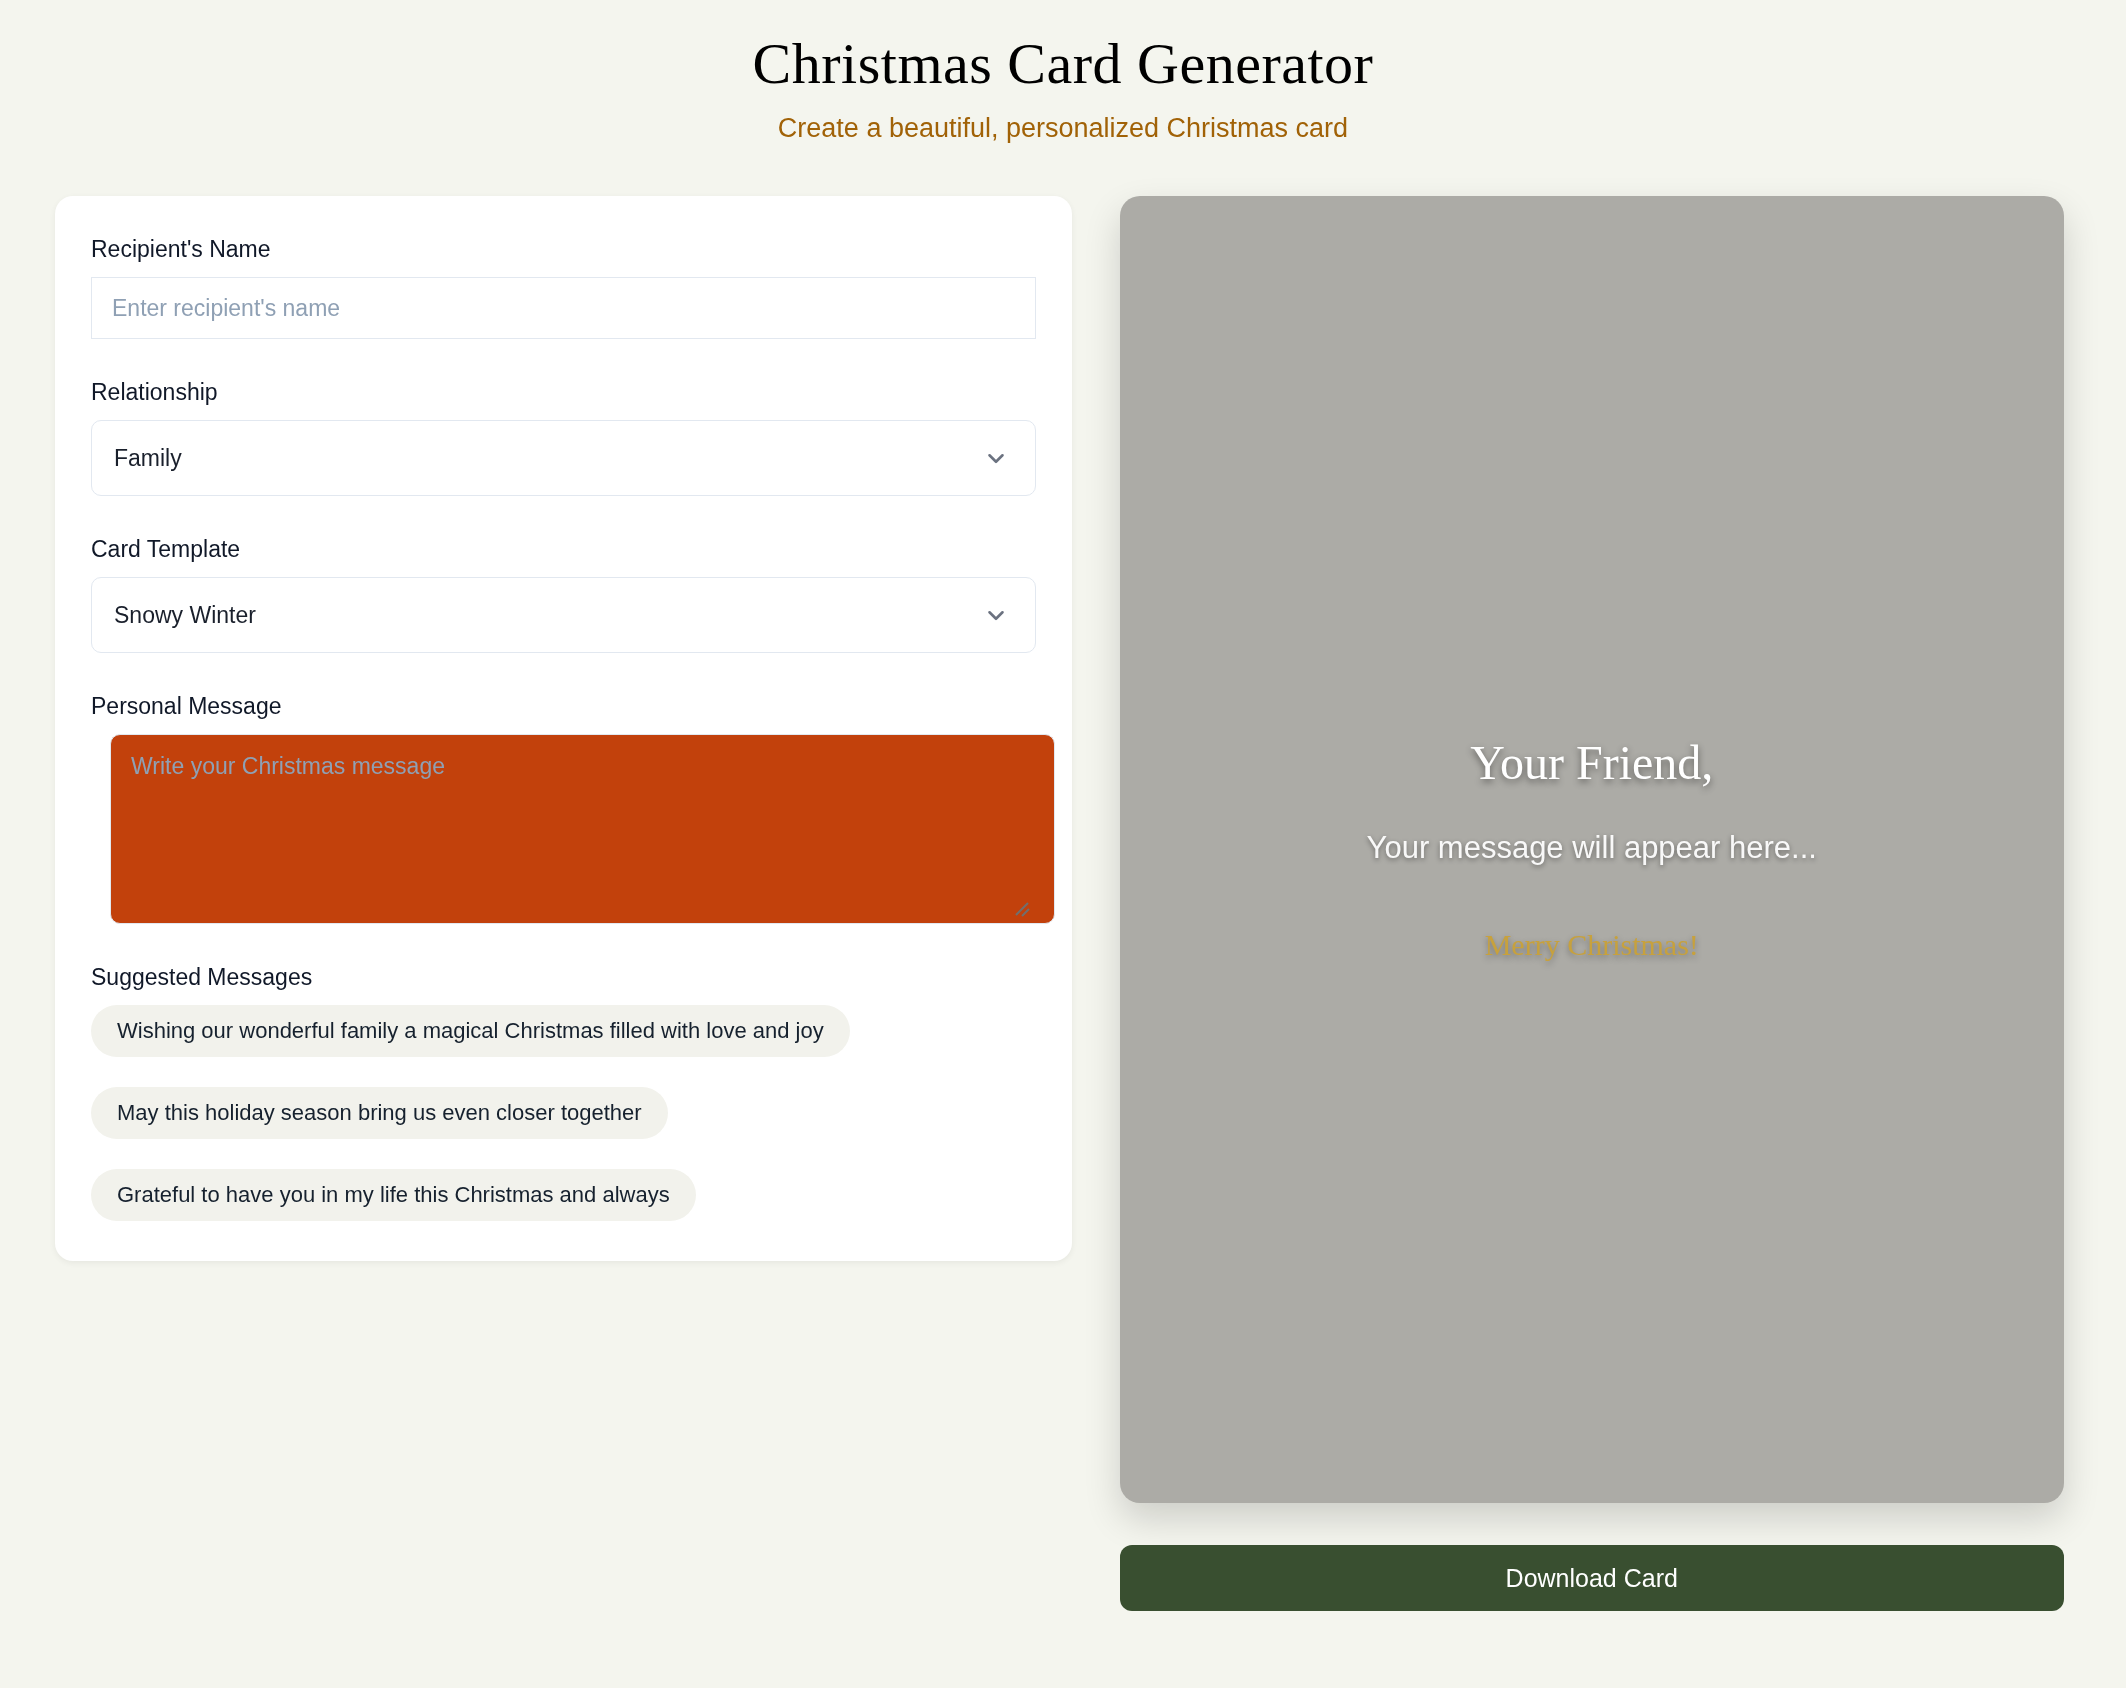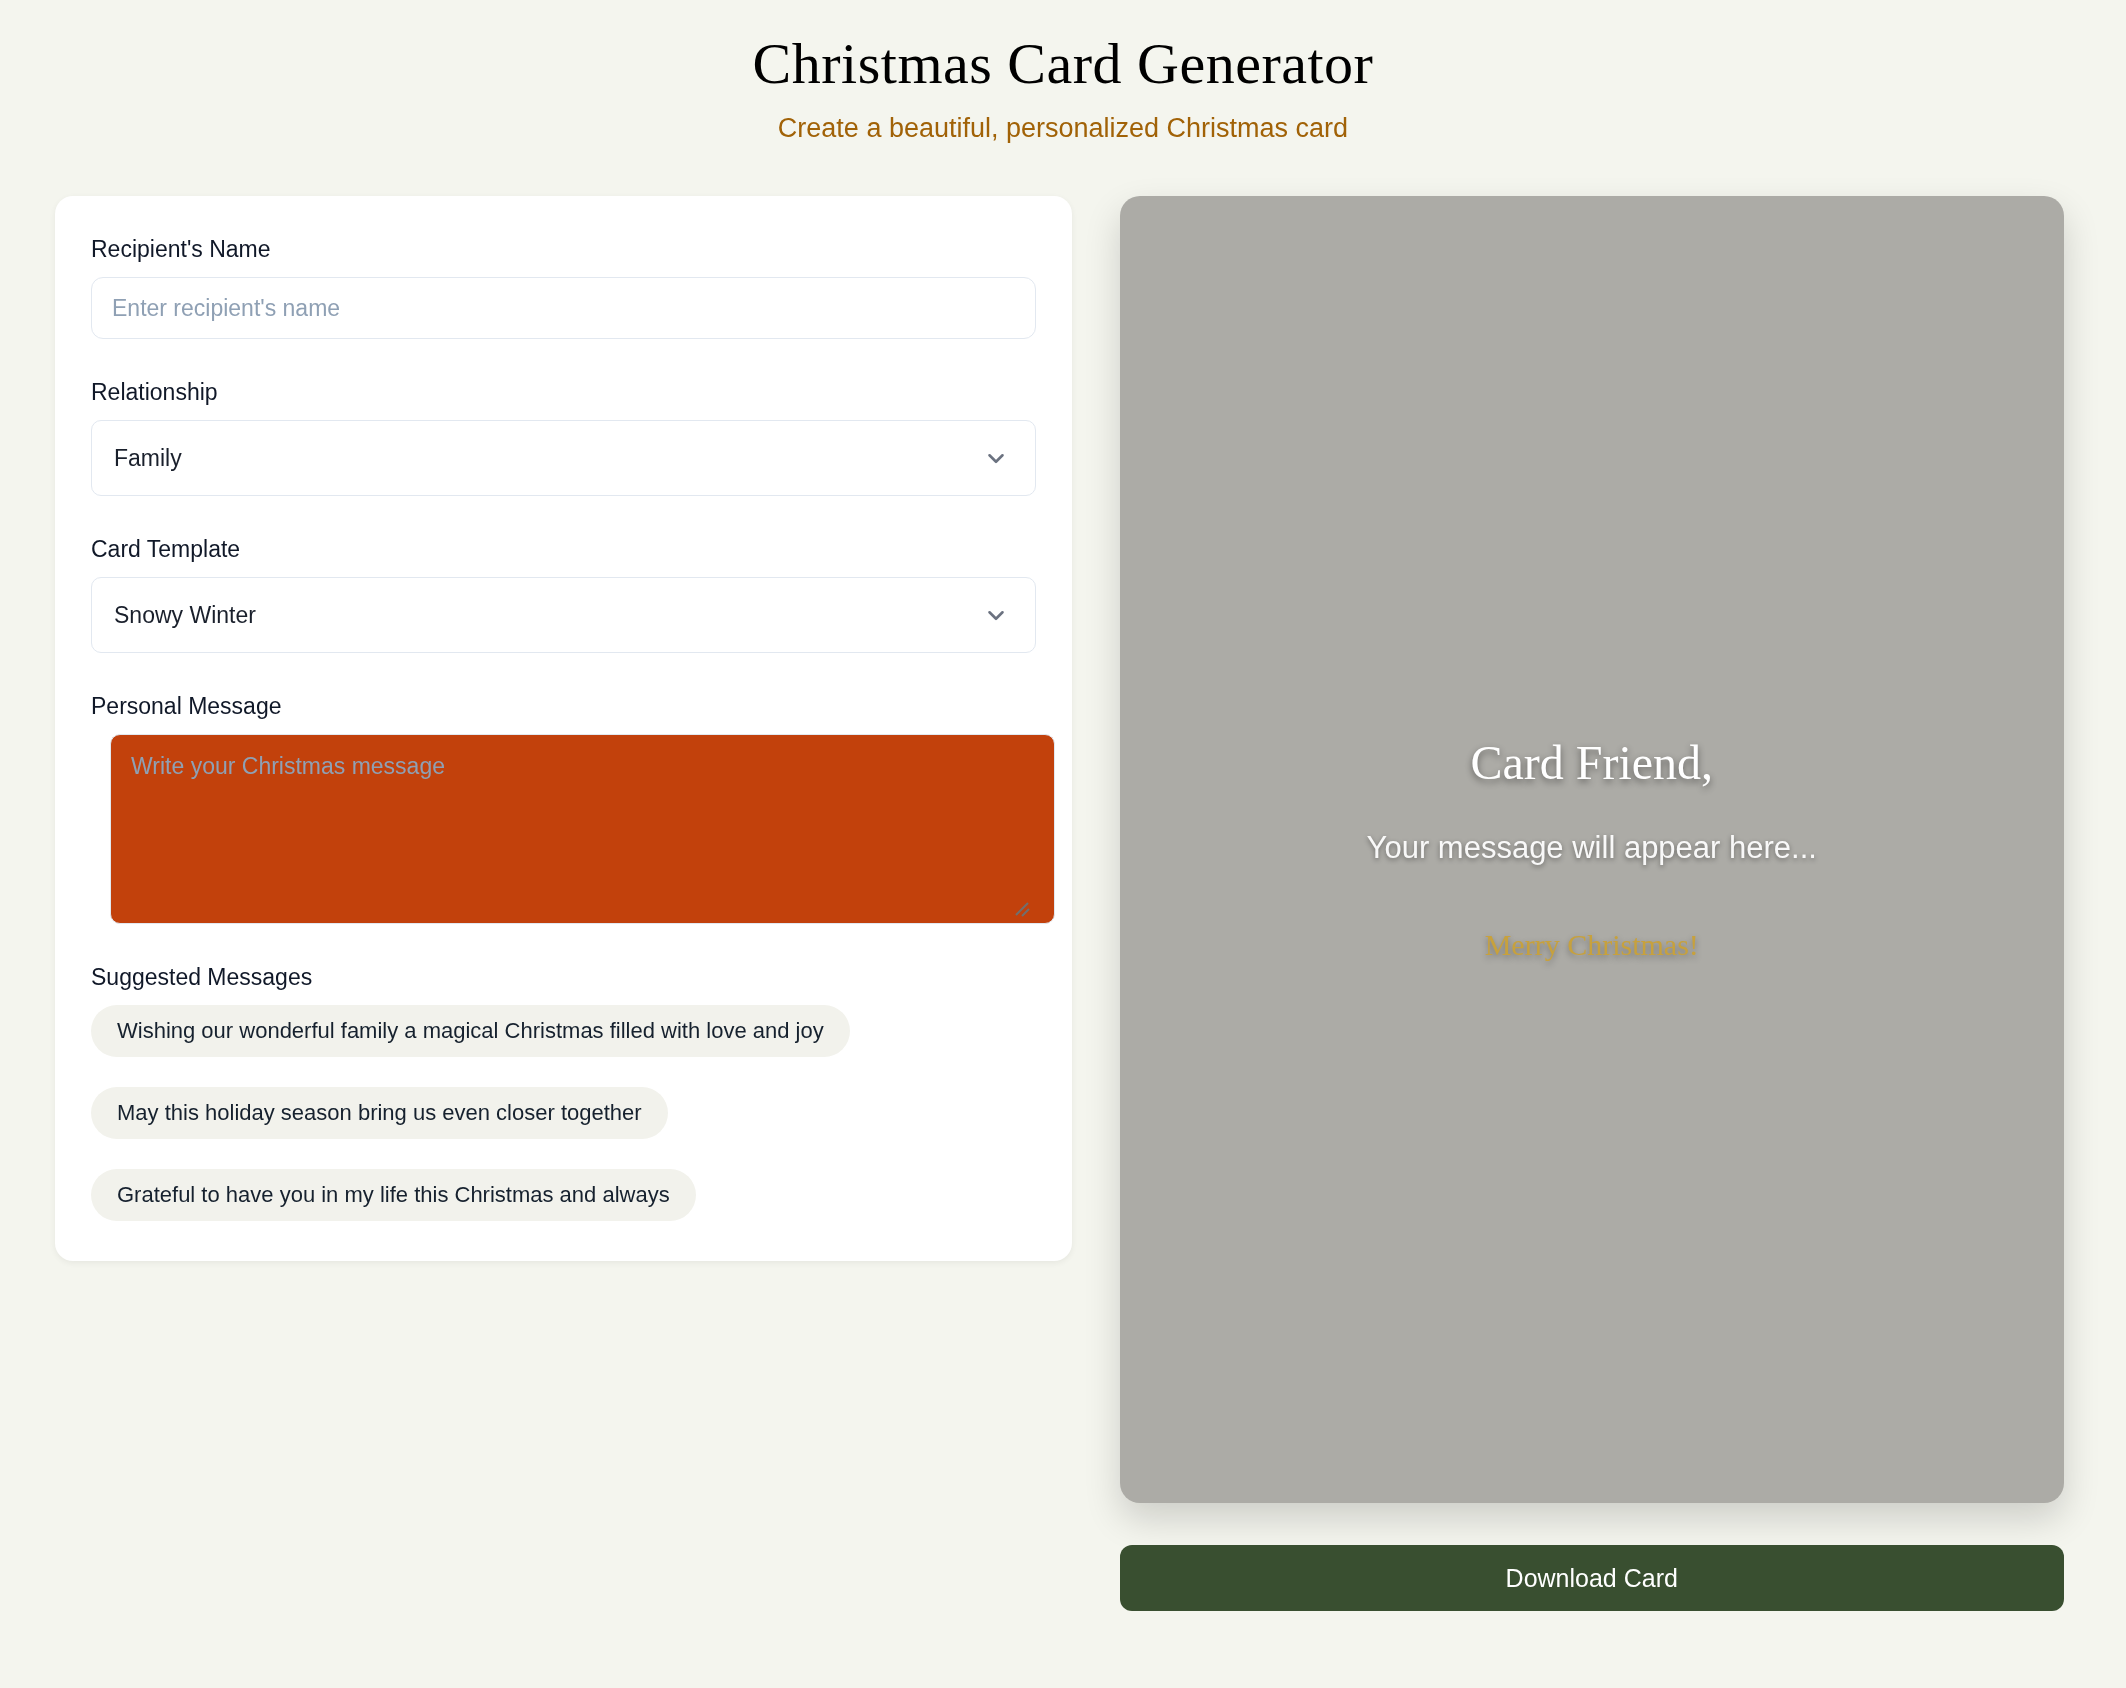--- a/index.html
+++ b/index.html
@@ -51,21 +51,21 @@
     display: block;
     font-size: 23px;
     font-weight: 500;
     color: #101828;
     margin-bottom: 14px;
   }
   .text-input {
     width: 100%;
     height: 62px;
     border: 1px solid #e2e8f0;
-    border-radius: 12px;
+    border-radius: 0;
     padding: 0 20px;
     font-size: 23px;
     font-family: inherit;
     color: #1a202c;
     outline: none;
     background: #fff;
   }
   .text-input::placeholder { color: #8fa0b4; }
 
   .select-box {
@@ -227,20 +227,20 @@
         <button class="pill">Wishing our wonderful family a magical Christmas filled with love and joy</button>
         <button class="pill">May this holiday season bring us even closer together</button>
         <button class="pill">Grateful to have you in my life this Christmas and always</button>
       </div>
     </div>
 
   </section>
 
   <section class="preview-col">
     <div class="card-preview">
-      <div class="card-greeting">Card Friend,</div>
+      <div class="card-greeting">Your Friend,</div>
       <div class="card-message">Your message will appear here...</div>
       <div class="card-signoff">Merry Christmas!</div>
     </div>
     <button class="download-btn">Download Card</button>
   </section>
 
 </main>
 
 </body></html>

